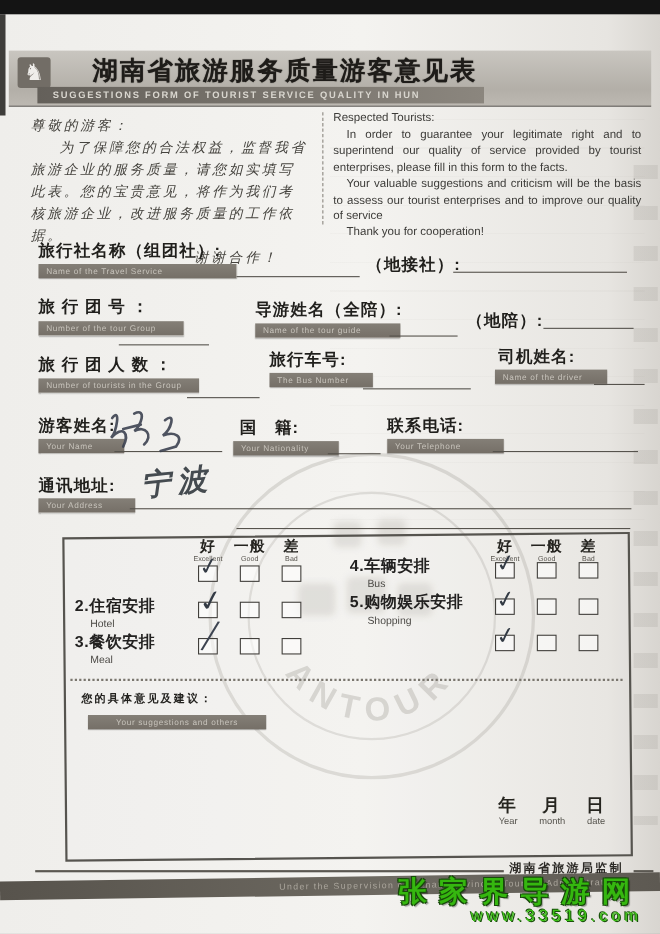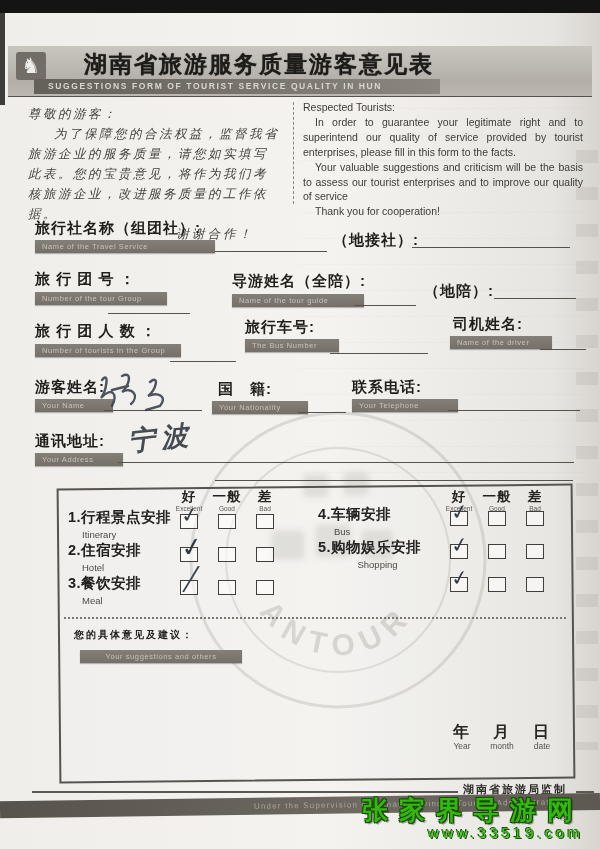--- a/index.html
+++ b/index.html
@@ -195,24 +195,20 @@
     <div class="cell">
         <div class="c1">一般</div>
         <div class="c2">Good</div>
       </div>
     <div class="cell">
         <div class="c1">差</div>
         <div class="c2">Bad</div>
       </div>
   </div>
 
-  <div class="abs" style="left:68px;top:508px;">
-    <div class="ritem-cn">1.行程景点安排</div>
-    <div class="ritem-en" style="padding-left:14px;">Itinerary</div>
-  </div>
   <div class="abs cbrow" style="left:170px;top:514px;">
     <div class="cell">
         <span class="cb">
           <i class="mk">✓</i>
         </span>
       </div>
     <div class="cell">
         <span class="cb"></span>
       </div>
     <div class="cell">
@@ -266,21 +262,21 @@
       </div>
     <div class="cell">
         <span class="cb"></span>
       </div>
     <div class="cell">
         <span class="cb"></span>
       </div>
   </div>
   <div class="abs" style="left:318px;top:538px;">
     <div class="ritem-cn">5.购物娱乐安排</div>
-    <div class="ritem-en" style="padding-left:16px;text-align:center;">Shopping</div>
+    <div class="ritem-en" style="padding-left:16px;">Shopping</div>
   </div>
   <div class="abs cbrow" style="left:440px;top:544px;">
     <div class="cell">
         <span class="cb">
           <i class="mk">✓</i>
         </span>
       </div>
     <div class="cell">
         <span class="cb"></span>
       </div>

